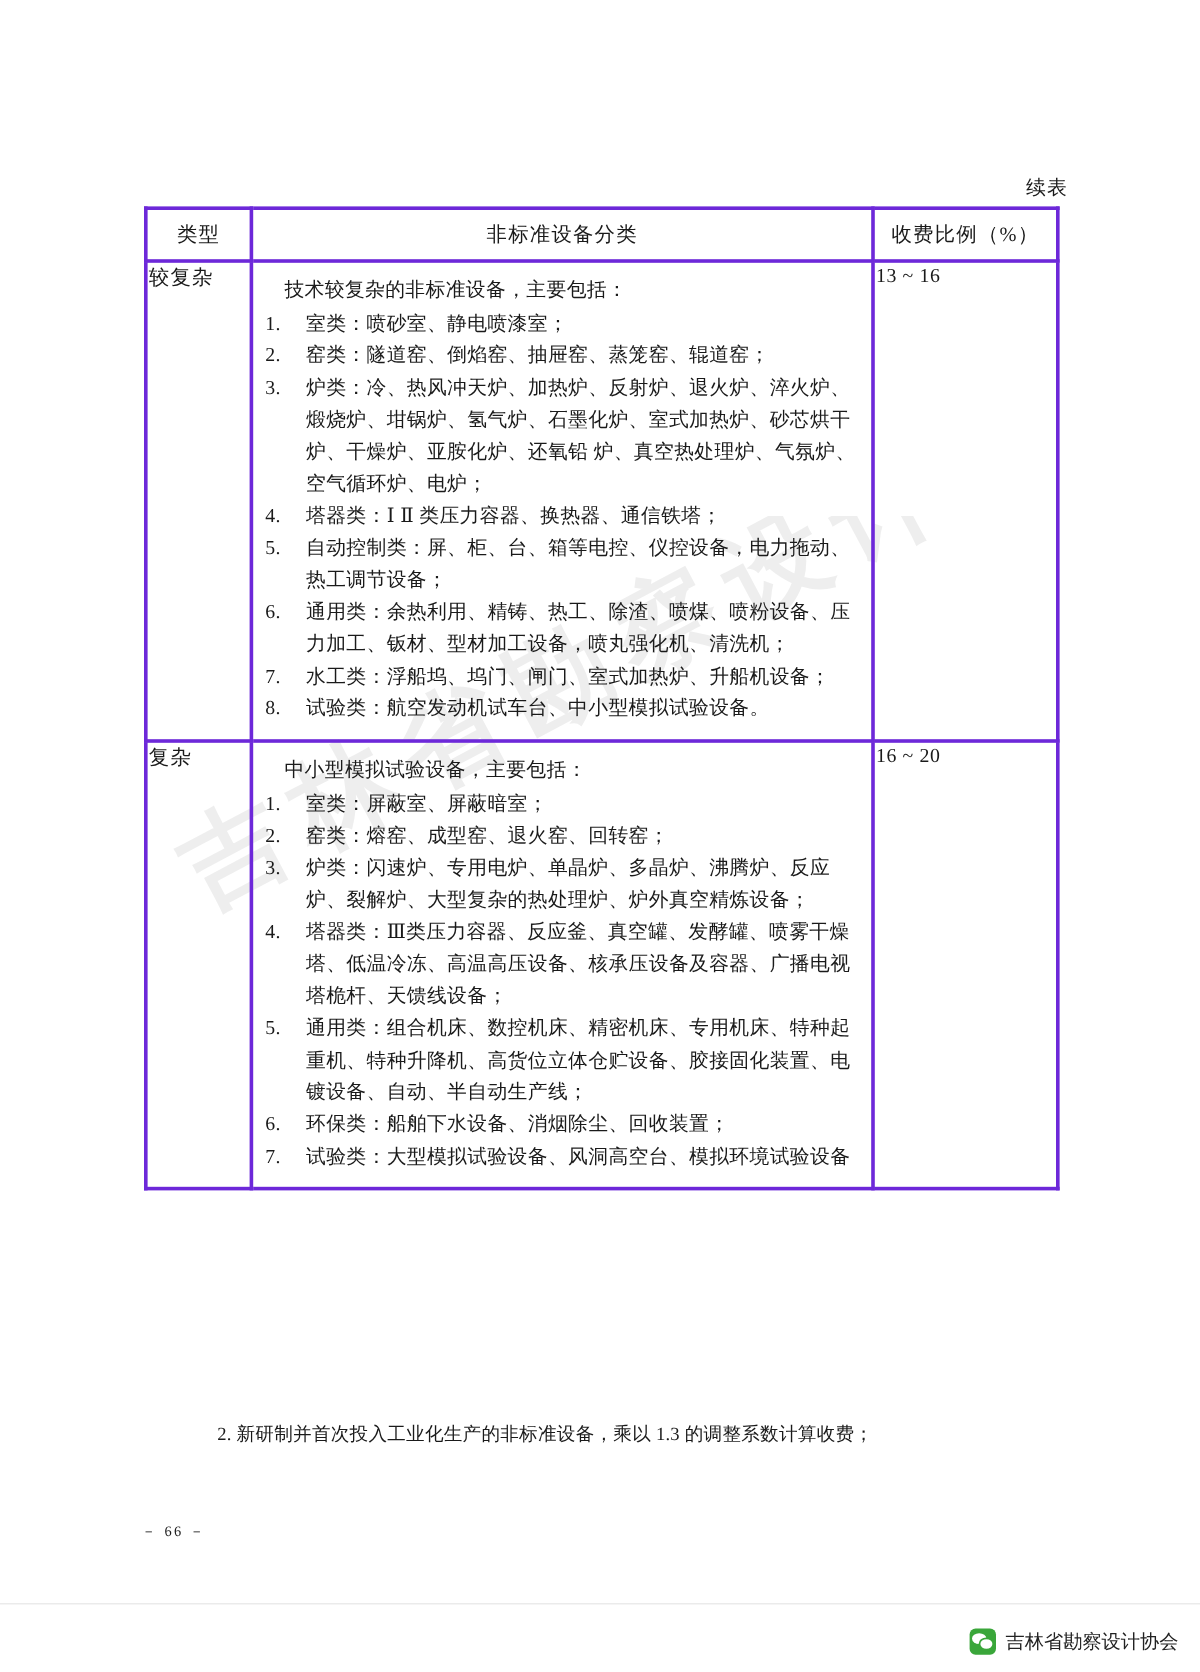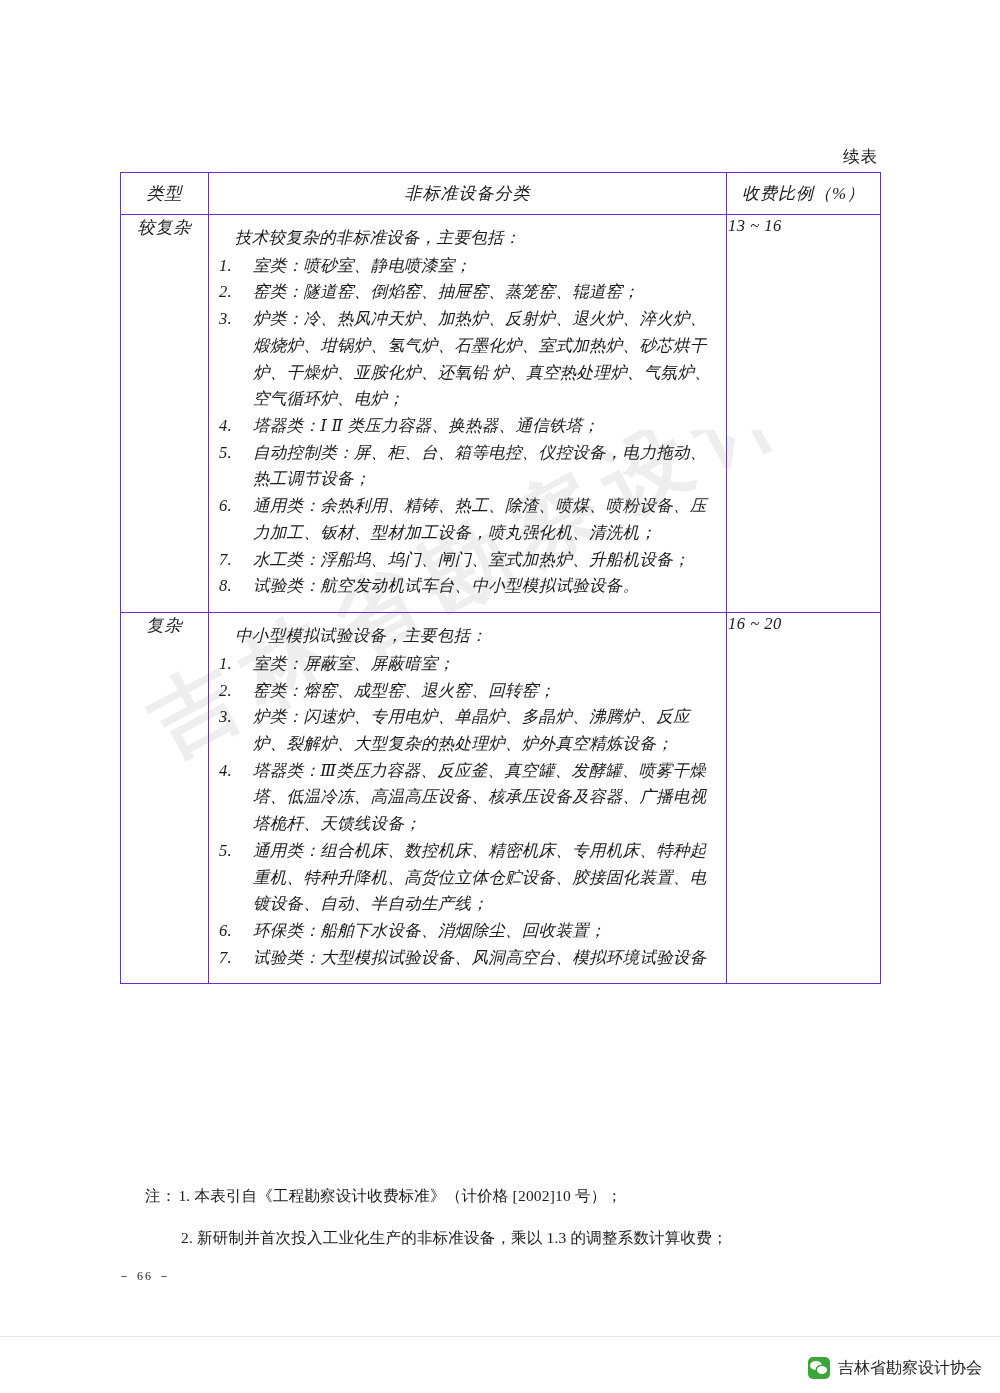--- a/index.html
+++ b/index.html
@@ -41,57 +41,55 @@
     font-size: 86px;
     letter-spacing: 16px;
     font-family: "Liberation Sans", "DejaVu Sans", sans-serif;
     font-weight: bold;
     color: rgba(120,120,120,0.13);
     white-space: nowrap;
   }
 
   .continued {
     position: absolute;
-    right: 122px;
+    right: 110px;
     top: 146px;
     font-size: 16.5px;
     letter-spacing: 1px;
   }
 
   table.main {
     position: absolute;
     left: 120px;
     top: 172px;
     width: 760px;
     border-collapse: collapse;
     table-layout: fixed;
     z-index: 6;
     background: transparent;
   }
   table.main th, table.main td {
-    border: 1px solid #6d28d9;
+    border: 3px solid #6d28d9;
     vertical-align: top;
     background: transparent;
-    font-style: italic;
   }
   table.main thead th {
     text-align: center;
     font-weight: normal;
     font-size: 17px;
     padding: 9px 4px 9px;
     letter-spacing: 1px;
     vertical-align: middle;
     height: 22px;
   }
   col.c1 { width: 88px; }
   col.c2 { width: 518px; }
   col.c3 { width: 154px; }
 
   td.type-cell {
-    text-align: center;
     vertical-align: middle;
     font-size: 17px;
     letter-spacing: 1px;
   }
   td.rate-cell {
     text-align: left;
     vertical-align: middle;
     font-size: 16.5px;
     letter-spacing: 0.5px;
   }
@@ -134,21 +132,20 @@
   }
   .notes .note-row {
     display: block;
     letter-spacing: 0.2px;
   }
   .notes .note-first .label {
     margin-right: 2px;
   }
   .notes .indent {
     padding-left: 36px;
-    margin-top: 15px;
   }
 
   .page-number {
     position: absolute;
     left: 118px;
     top: 1268px;
     font-size: 12px;
     letter-spacing: 2px;
   }
 
@@ -253,23 +250,20 @@
             <li><span class="num">6.</span><span>环保类：船舶下水设备、消烟除尘、回收装置；</span></li>
             <li><span class="num">7.</span><span>试验类：大型模拟试验设备、风洞高空台、模拟环境试验设备</span></li>
           </ol>
         </td>
         <td class="rate-cell">16 ~ 20</td>
       </tr>
     </tbody>
   </table>
 
   <div class="notes">
-    <div class="note-row note-first">
-      <span class="label">注：</span><span>1. 本表引自《工程勘察设计收费标准》（计价格 [2002]10 号）；</span>
-    </div>
     <div class="note-row indent">
       <span>2. 新研制并首次投入工业化生产的非标准设备，乘以 1.3 的调整系数计算收费；</span>
     </div>
   </div>
 
   <div class="page-number">－ 66 －</div>
 
   <div class="footer-bar">
     <div class="footer-brand">
       <span class="wechat-icon"></span>

